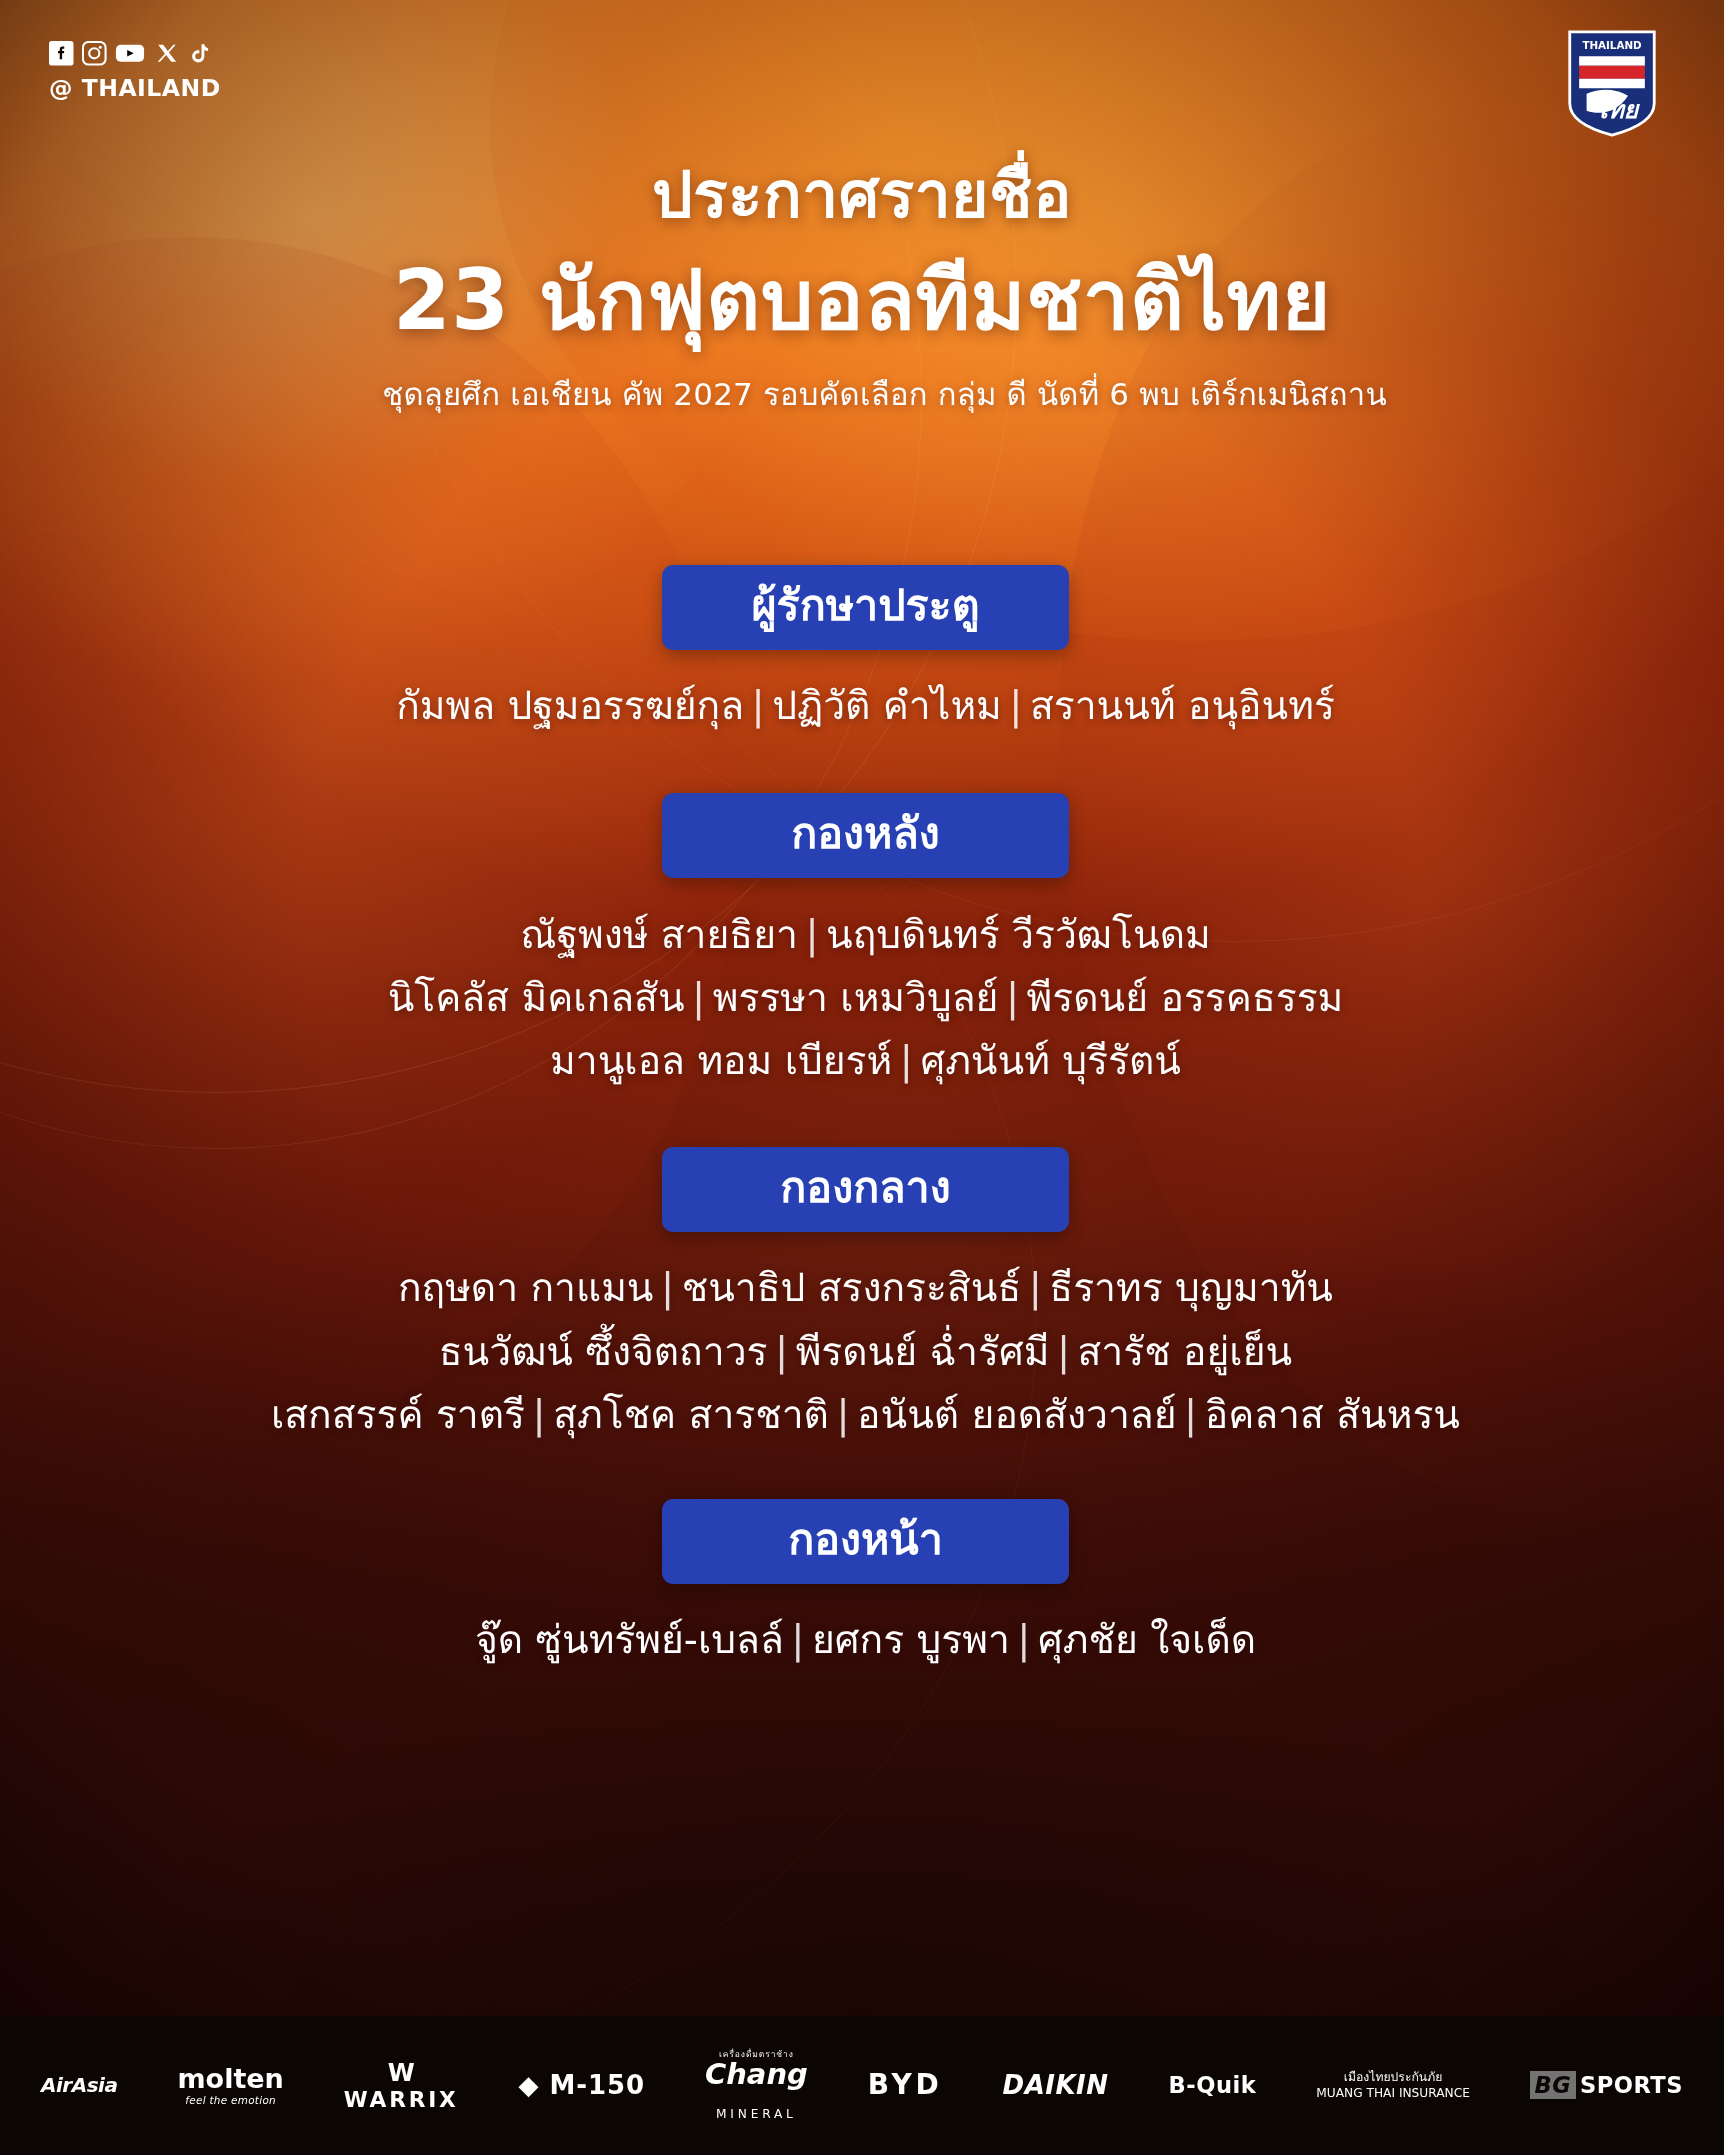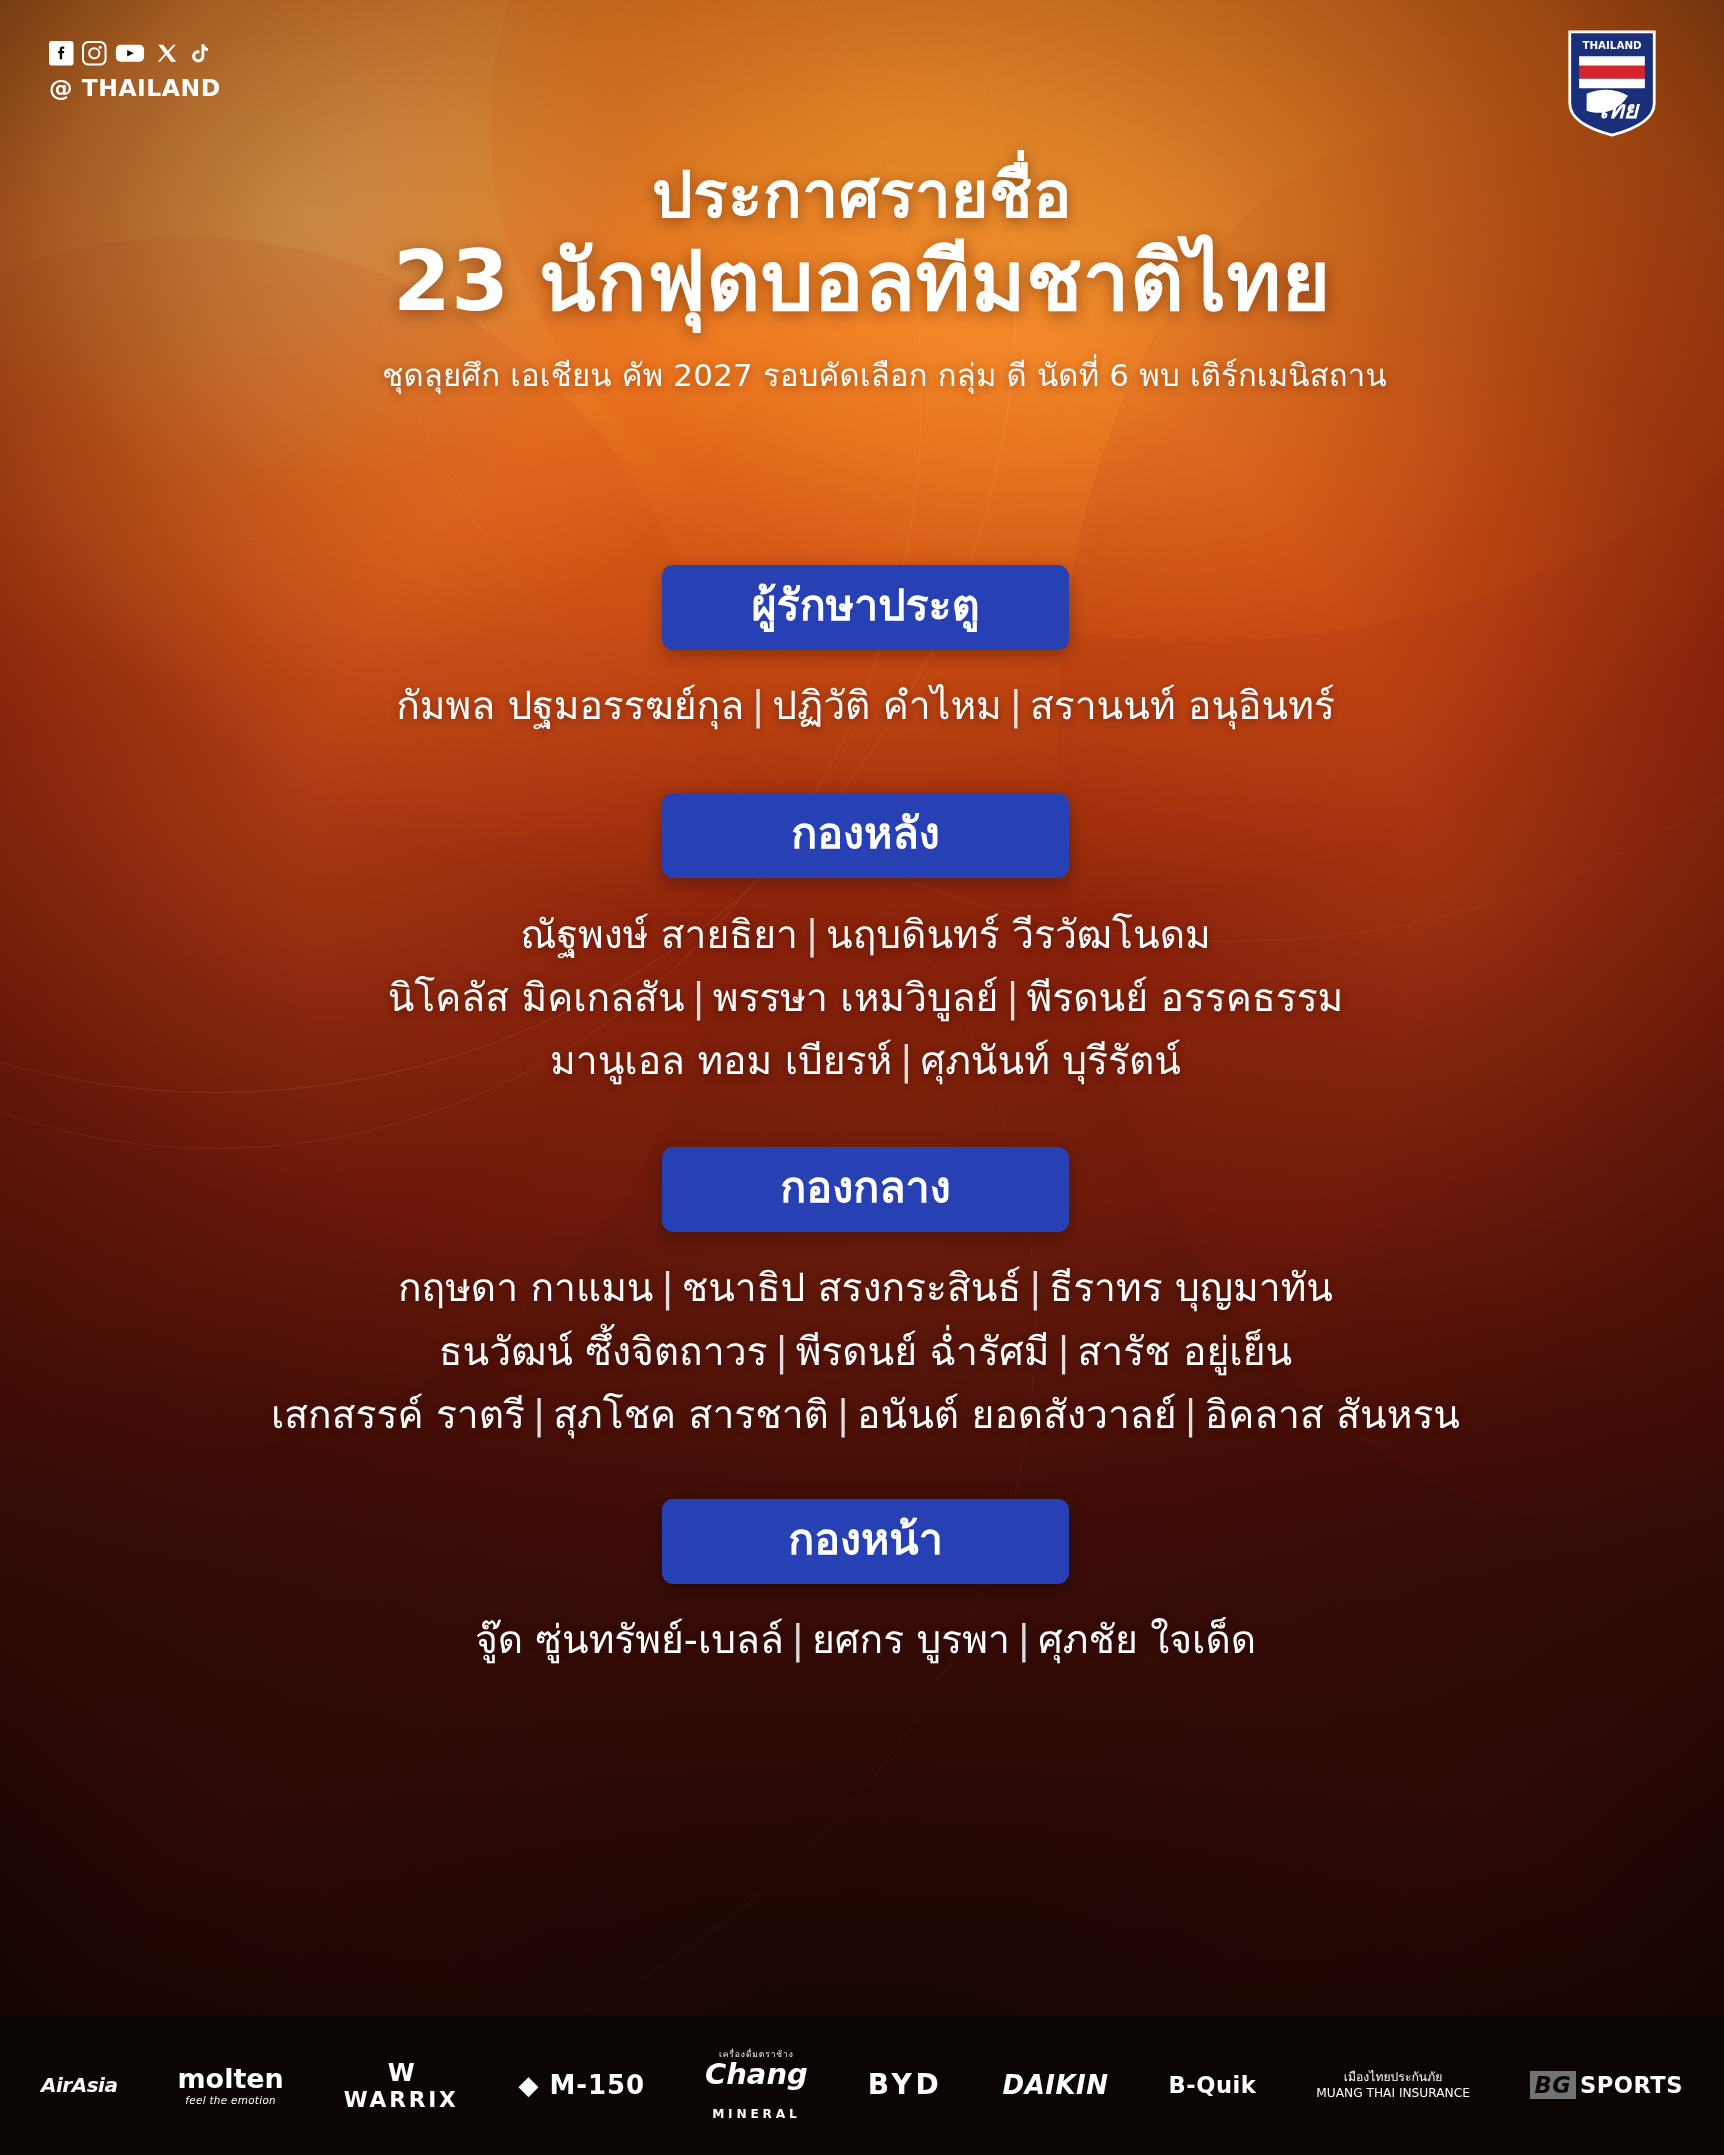--- a/index.html
+++ b/index.html
@@ -109,21 +109,21 @@
     line-height: 1.12;
     letter-spacing: 0.5px;
     text-shadow: 0 2.8px 13px rgba(60,10,0,0.45);
   }
   .title-line2 {
     color: #ffffff;
     font-size: 83px;
     font-weight: bold;
     line-height: 1.2;
     letter-spacing: 0.5px;
-    margin-top: 0;
+    margin-top: 19px;
     text-shadow: 0 2.8px 15px rgba(60,10,0,0.45);
   }
   .subtitle {
     color: #ffffff;
     font-size: 31px;
     line-height: 1.5;
     margin-top: 21px;
     letter-spacing: 0.2px;
     text-shadow: 0 1.9px 9.4px rgba(60,10,0,0.40);
     padding-left: 45px;
@@ -189,21 +189,21 @@
     white-space: nowrap;
   }
   .sp-airasia { font-size: 20px; font-style: italic; letter-spacing: -0.5px; }
   .sp-molten { font-size: 27px; }
   .sp-molten .sub { display: block; font-size: 10.4px; font-style: italic; font-weight: normal; letter-spacing: 0.3px; margin-top: 1.9px; }
   .sp-warrix { font-size: 21.7px; letter-spacing: 2.8px; }
   .sp-warrix .mark { display: block; font-size: 24.5px; letter-spacing: 0; margin-bottom: 1.9px; }
   .sp-m150 { font-size: 26px; letter-spacing: 0.9px; }
   .sp-chang { font-size: 29px; font-style: italic; }
   .sp-chang .tiny { display: block; font-size: 8.5px; font-style: normal; font-weight: normal; letter-spacing: 0.9px; }
-  .sp-chang .sub { display: block; font-size: 12.2px; font-style: normal; letter-spacing: 3.8px; font-weight: bold; margin-top: 17px; }
+  .sp-chang .sub { display: block; font-size: 12.2px; font-style: normal; letter-spacing: 3.8px; font-weight: normal; margin-top: 17px; }
   .sp-byd { font-size: 28px; letter-spacing: 3.8px; }
   .sp-daikin { font-size: 26px; font-style: italic; letter-spacing: 0.5px; }
   .sp-bquik { font-size: 22.6px; letter-spacing: 0.5px; }
   .sp-mti { font-size: 12.2px; line-height: 1.25; font-weight: normal; }
   .sp-bgsports { font-size: 22.6px; letter-spacing: 0.5px; }
   .sp-bgsports .bg { background: #737373; color: #0b0503; padding: 0.9px 4.7px; font-style: italic; margin-right: 3.8px; }
 </style>
 </head>
 <body>
 

